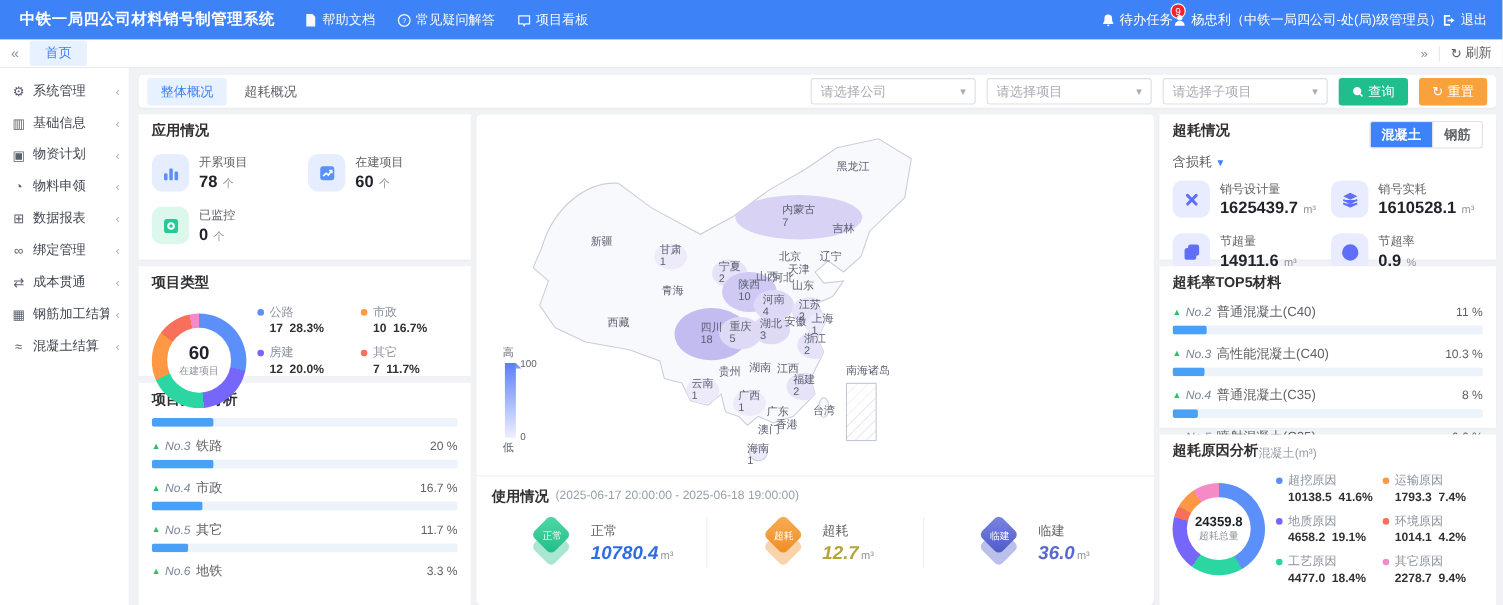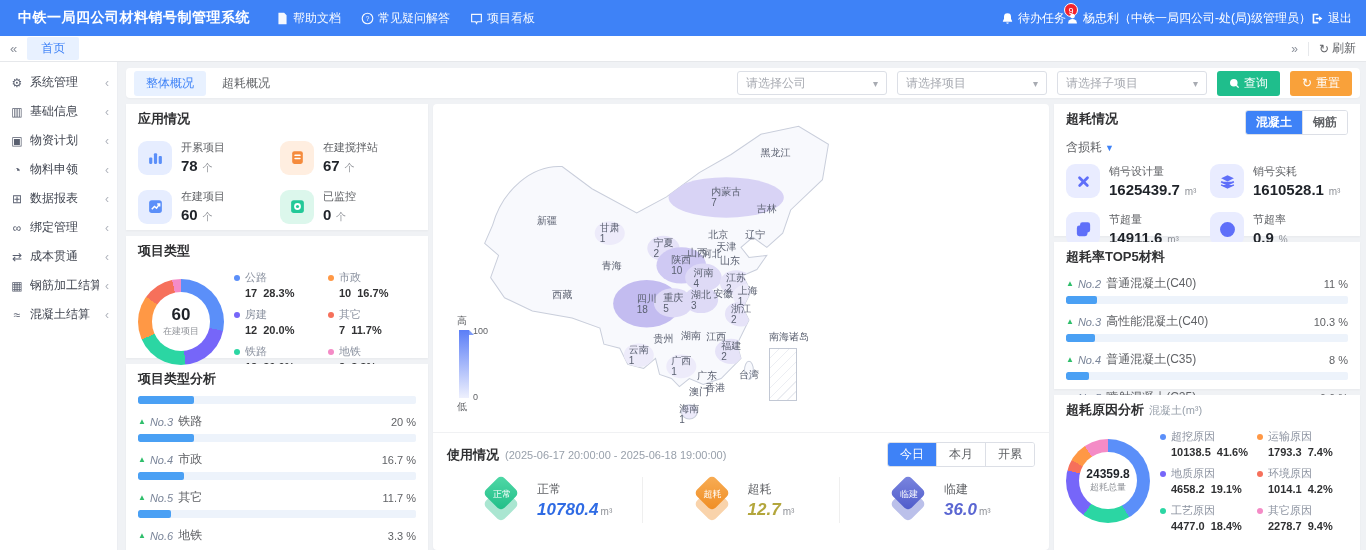--- a/index.html
+++ b/index.html
@@ -130,21 +130,21 @@
   .ustat .uu { font-size:10px; color:#909399; font-style:normal; font-weight:normal; margin-left:2px; }
 
   
   .overuse-head { display:flex; align-items:flex-start; }
   .toggle-group { margin-left:auto; display:flex; border:1px solid #dcdfe6; border-radius:3px; overflow:hidden;font-weight:bold; }
   .toggle-btn { padding:3px 10px; font-size:12px; background:#fff; color:#606266; cursor:pointer; border-left:1px solid #dcdfe6; }
   .toggle-btn:first-child { border-left:none; }
   .toggle-btn.active { background:#3e82f7; color:#fff; }
   .loss-row { margin-top:4px; font-size:12px; color:#606266; display:flex; align-items:center; gap:3px; cursor:pointer; width:fit-content; }
   .loss-row .caret { font-size:9px; color:#3e82f7; }
-  .reason-title { display:flex; align-items:center; gap:5px; }
+  .reason-title { display:flex; align-items:flex-end; }
   .reason-title .sub { font-size:11px; color:#98a0ab; font-weight:normal; }
 </style>
 </head>
 <body>
 
 <div class="page">
 
   <header class="topbar">
     <div class="title">中铁一局四公司材料销号制管理系统</div>
     <nav class="top-menu" id="top-menu">
@@ -312,33 +312,20 @@
                       <rect x="6.5" y="4" width="3" height="10" rx="1"></rect>
                       <rect x="11" y="6.5" width="3" height="7.5" rx="1"></rect>
                     </svg>
                   </div>
                   <div>
                     <div class="s-label">开累项目</div>
                     <div class="s-val">78<span class="s-unit"> 个</span></div>
                   </div>
                 </div>
                 <div class="stat">
-                  <div class="stat-ico c-orange">
-                    <svg viewBox="0 0 16 16">
-                      <rect x="3" y="2" width="10" height="12" rx="2"></rect>
-                      <rect x="5" y="5.2" width="6" height="1.5" rx=".7" fill="#fff"></rect>
-                      <rect x="5" y="8.2" width="6" height="1.5" rx=".7" fill="#fff"></rect>
-                    </svg>
-                  </div>
-                  <div>
-                    <div class="s-label">在建搅拌站</div>
-                    <div class="s-val">67<span class="s-unit"> 个</span></div>
-                  </div>
-                </div>
-                <div class="stat">
                   <div class="stat-ico c-blue">
                     <svg viewBox="0 0 16 16">
                       <rect x="2" y="2" width="12" height="12" rx="2.5"></rect>
                       <path d="M4.5 10.5 7 8l2 1.5L11.5 6" stroke="#fff" stroke-width="1.4" fill="none"></path>
                       <path d="M9.6 5.6h2.3v2.3" stroke="#fff" stroke-width="1.4" fill="none"></path>
                     </svg>
                   </div>
                   <div>
                     <div class="s-label">在建项目</div>
                     <div class="s-val">60<span class="s-unit"> 个</span></div>
@@ -353,21 +340,21 @@
                     </svg>
                   </div>
                   <div>
                     <div class="s-label">已监控</div>
                     <div class="s-val">0<span class="s-unit"> 个</span></div>
                   </div>
                 </div>
               </div>
           </div>
 
-          <div class="card" style="height:122px">
+          <div class="card" style="height:100px">
             <h3>项目类型</h3>
             <div class="donut-row">
               <div class="donut" id="pt-donut" style="width: 86px; height: 86px; background: conic-gradient(rgb(91, 143, 249) 0%, rgb(91, 143, 249) 28.3%, rgb(118, 102, 249) 28.3%, rgb(118, 102, 249) 48.3%, rgb(43, 214, 163) 48.3%, rgb(43, 214, 163) 68.3%, rgb(255, 152, 69) 68.3%, rgb(255, 152, 69) 85%, rgb(246, 112, 91) 85%, rgb(246, 112, 91) 96.7%, rgb(244, 139, 198) 96.7%, rgb(244, 139, 198) 100%);">
                 <div class="hole">
                   <span class="hv" style="font-size:17px">60</span>
                   <span class="hl" style="font-size:9px">在建项目</span>
                 </div>
               </div>
               <div class="legend" id="pt-legend">
                   <div class="litem">
@@ -545,25 +532,20 @@
               <div class="inset-label" style="left:56.5%;top:71%">南海诸岛</div>
               <div class="inset-box" style="left:54.5%;top:74.5%;width:4.6%;height:16%">
                   <div class="dashes"></div>
                 </div>
             </div>
 
             <div class="usage">
               <div class="usage-head">
                 <span class="ut">使用情况</span>
                 <span class="up">(2025-06-17 20:00:00 - 2025-06-18 19:00:00)</span>
-                <div class="range-group" id="range-tabs">
-                    <div class="range-btn active">今日</div>
-                    <div class="range-btn">本月</div>
-                    <div class="range-btn">开累</div>
-                  </div>
               </div>
               <div class="usage-stats" id="usage-stats">
                   <div class="ustat">
                     <div class="dico">
                       <div class="base" style="background: rgb(31, 189, 134);"></div>
                       <div class="face" style="background: linear-gradient(135deg, rgb(82, 217, 168), rgb(31, 189, 134));"></div>
                       <div class="txt">正常</div>
                     </div>
                     <div>
                       <div class="ul">正常</div>

